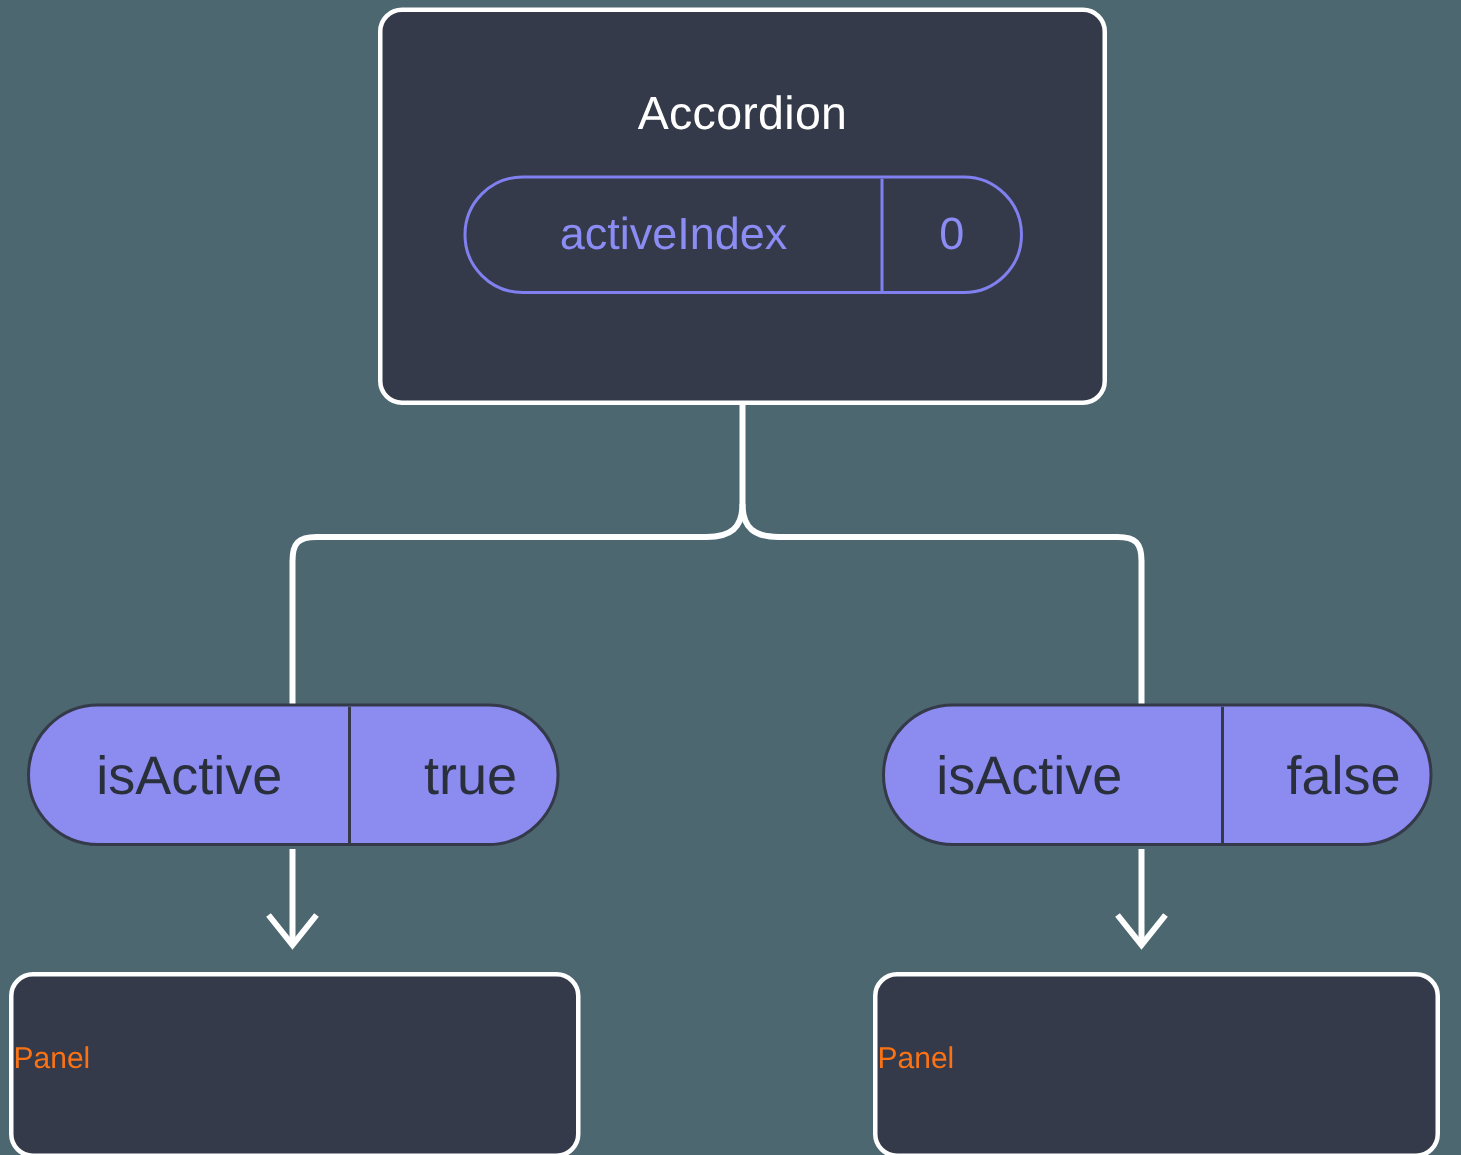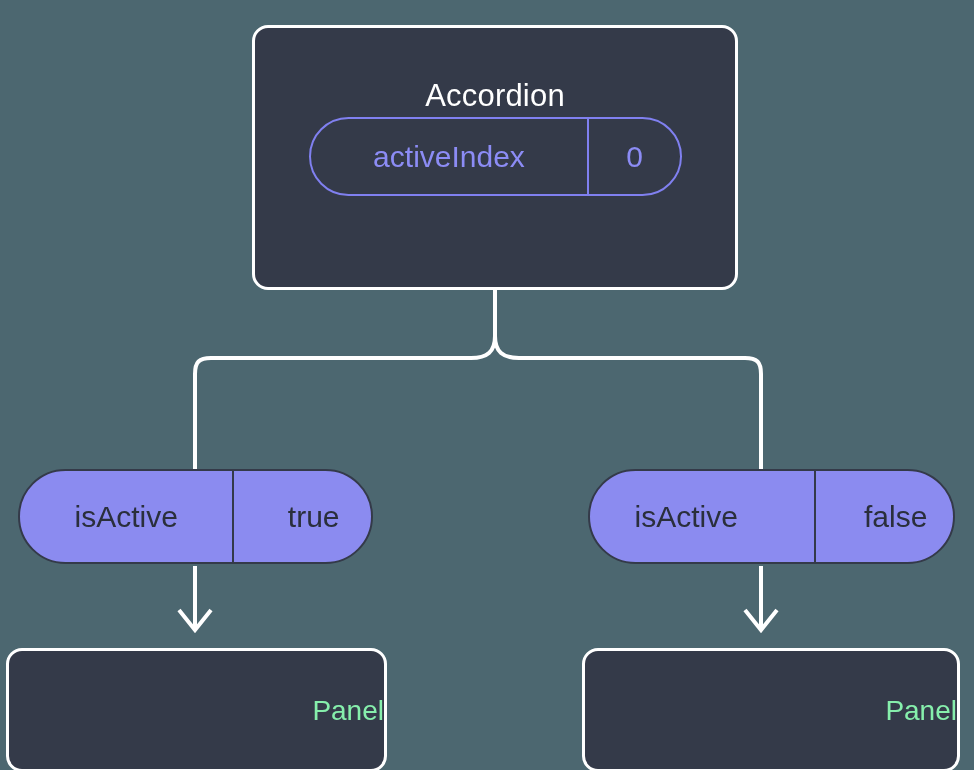--- a/index.html
+++ b/index.html
@@ -43,21 +43,20 @@
     border: 3px solid #ffffff;
     border-radius: 16px;
     z-index: 2;
   }
 
   #accordion-box {
     left: 252px;
     top: 5px;
     width: 486px;
     height: 265px;
-    margin-top: 20px;
   }
 
   .box-title {
     position: absolute;
     left: 0;
     right: 0;
     text-align: center;
     color: #ffffff;
     font-size: 31px;
     font-weight: 400;
@@ -81,23 +80,23 @@
     top: 648px;
     width: 378px;
     height: 124px;
   }
 
   .panel-title {
     position: absolute;
     left: 0;
     right: 0;
     top: 44px;
-    text-align: right;
-    color: #86efac;
-    font-size: 28px;
+    text-align: left;
+    color: #f97316;
+    font-size: 20px;
     font-weight: 400;
     white-space: nowrap;
   }
 
   
   .state-pill {
     position: absolute;
     box-sizing: border-box;
     display: flex;
     align-items: stretch;
@@ -130,21 +129,21 @@
   }
 
   
   .state-pill.filled {
     background: #8b8bf0;
     border: 2px solid #343a49;
   }
   .state-pill.filled .pill-key,
   .state-pill.filled .pill-value {
     color: #2a2f3c;
-    font-size: 30px;
+    font-size: 36px;
   }
   .state-pill.filled .pill-value {
     border-left: 2px solid #343a49;
     padding-left: 22px;
   }
 
   #accordion-state-pill {
     left: 309px;
     top: 117px;
     width: 373px;

